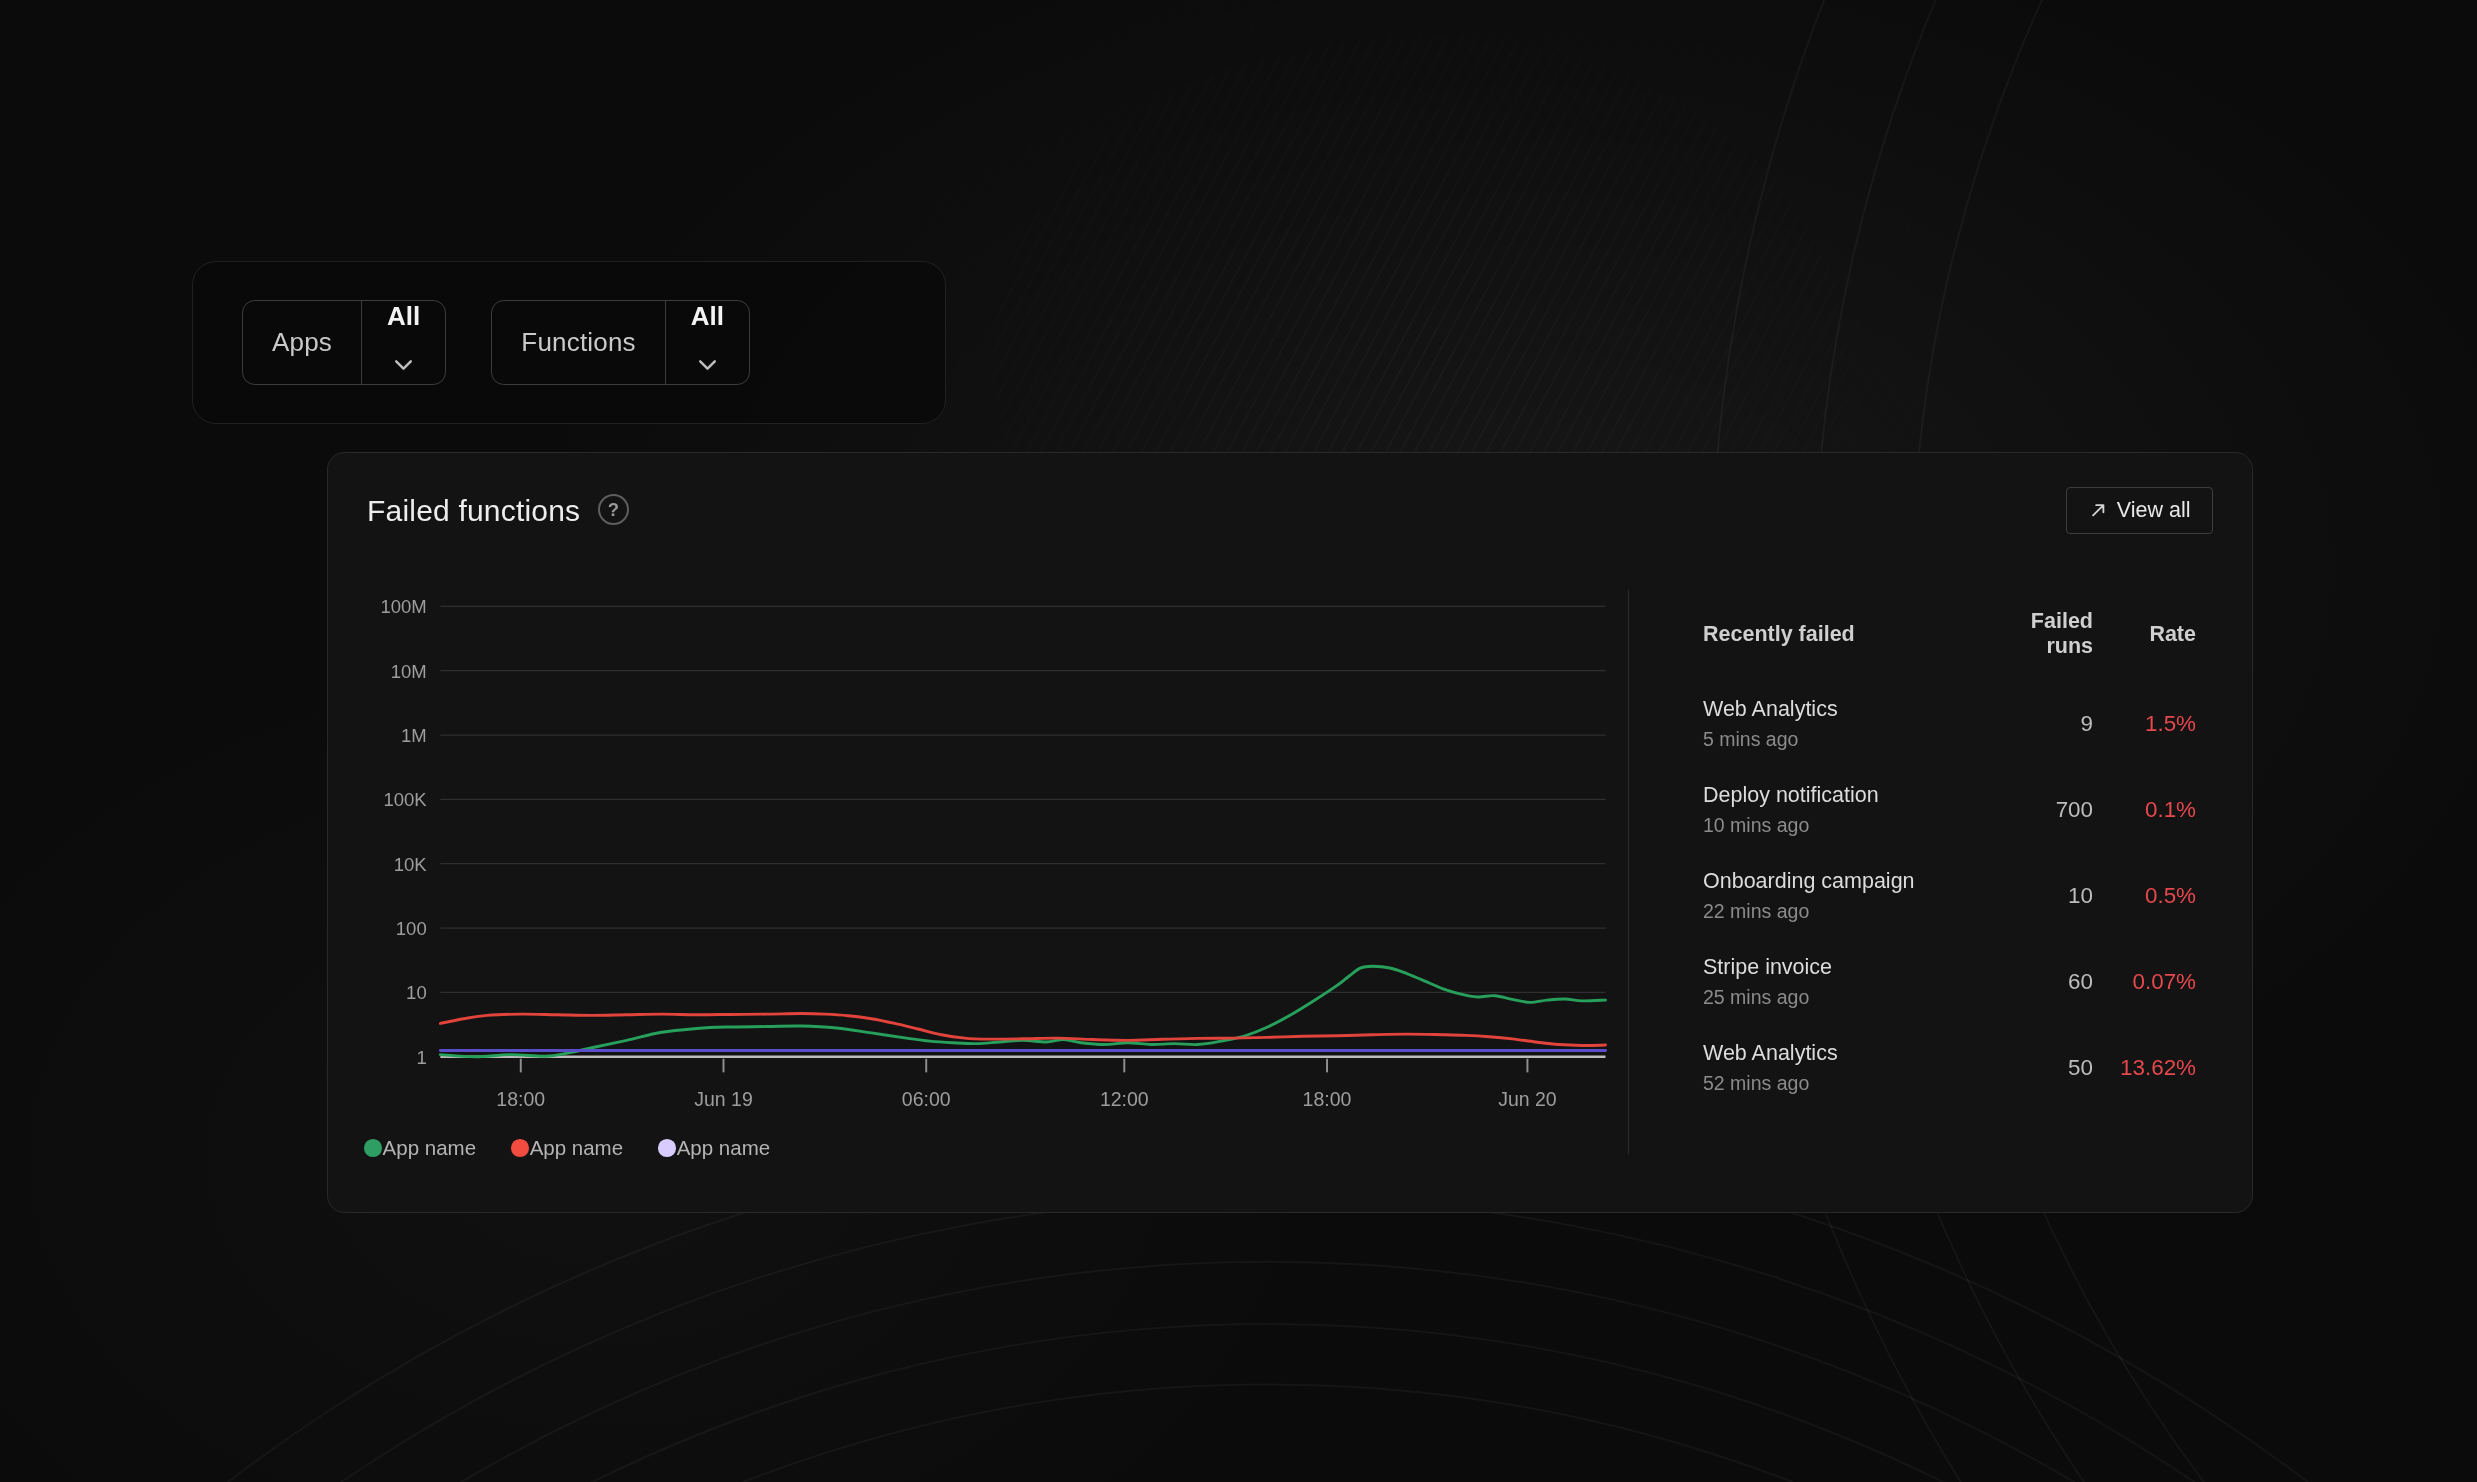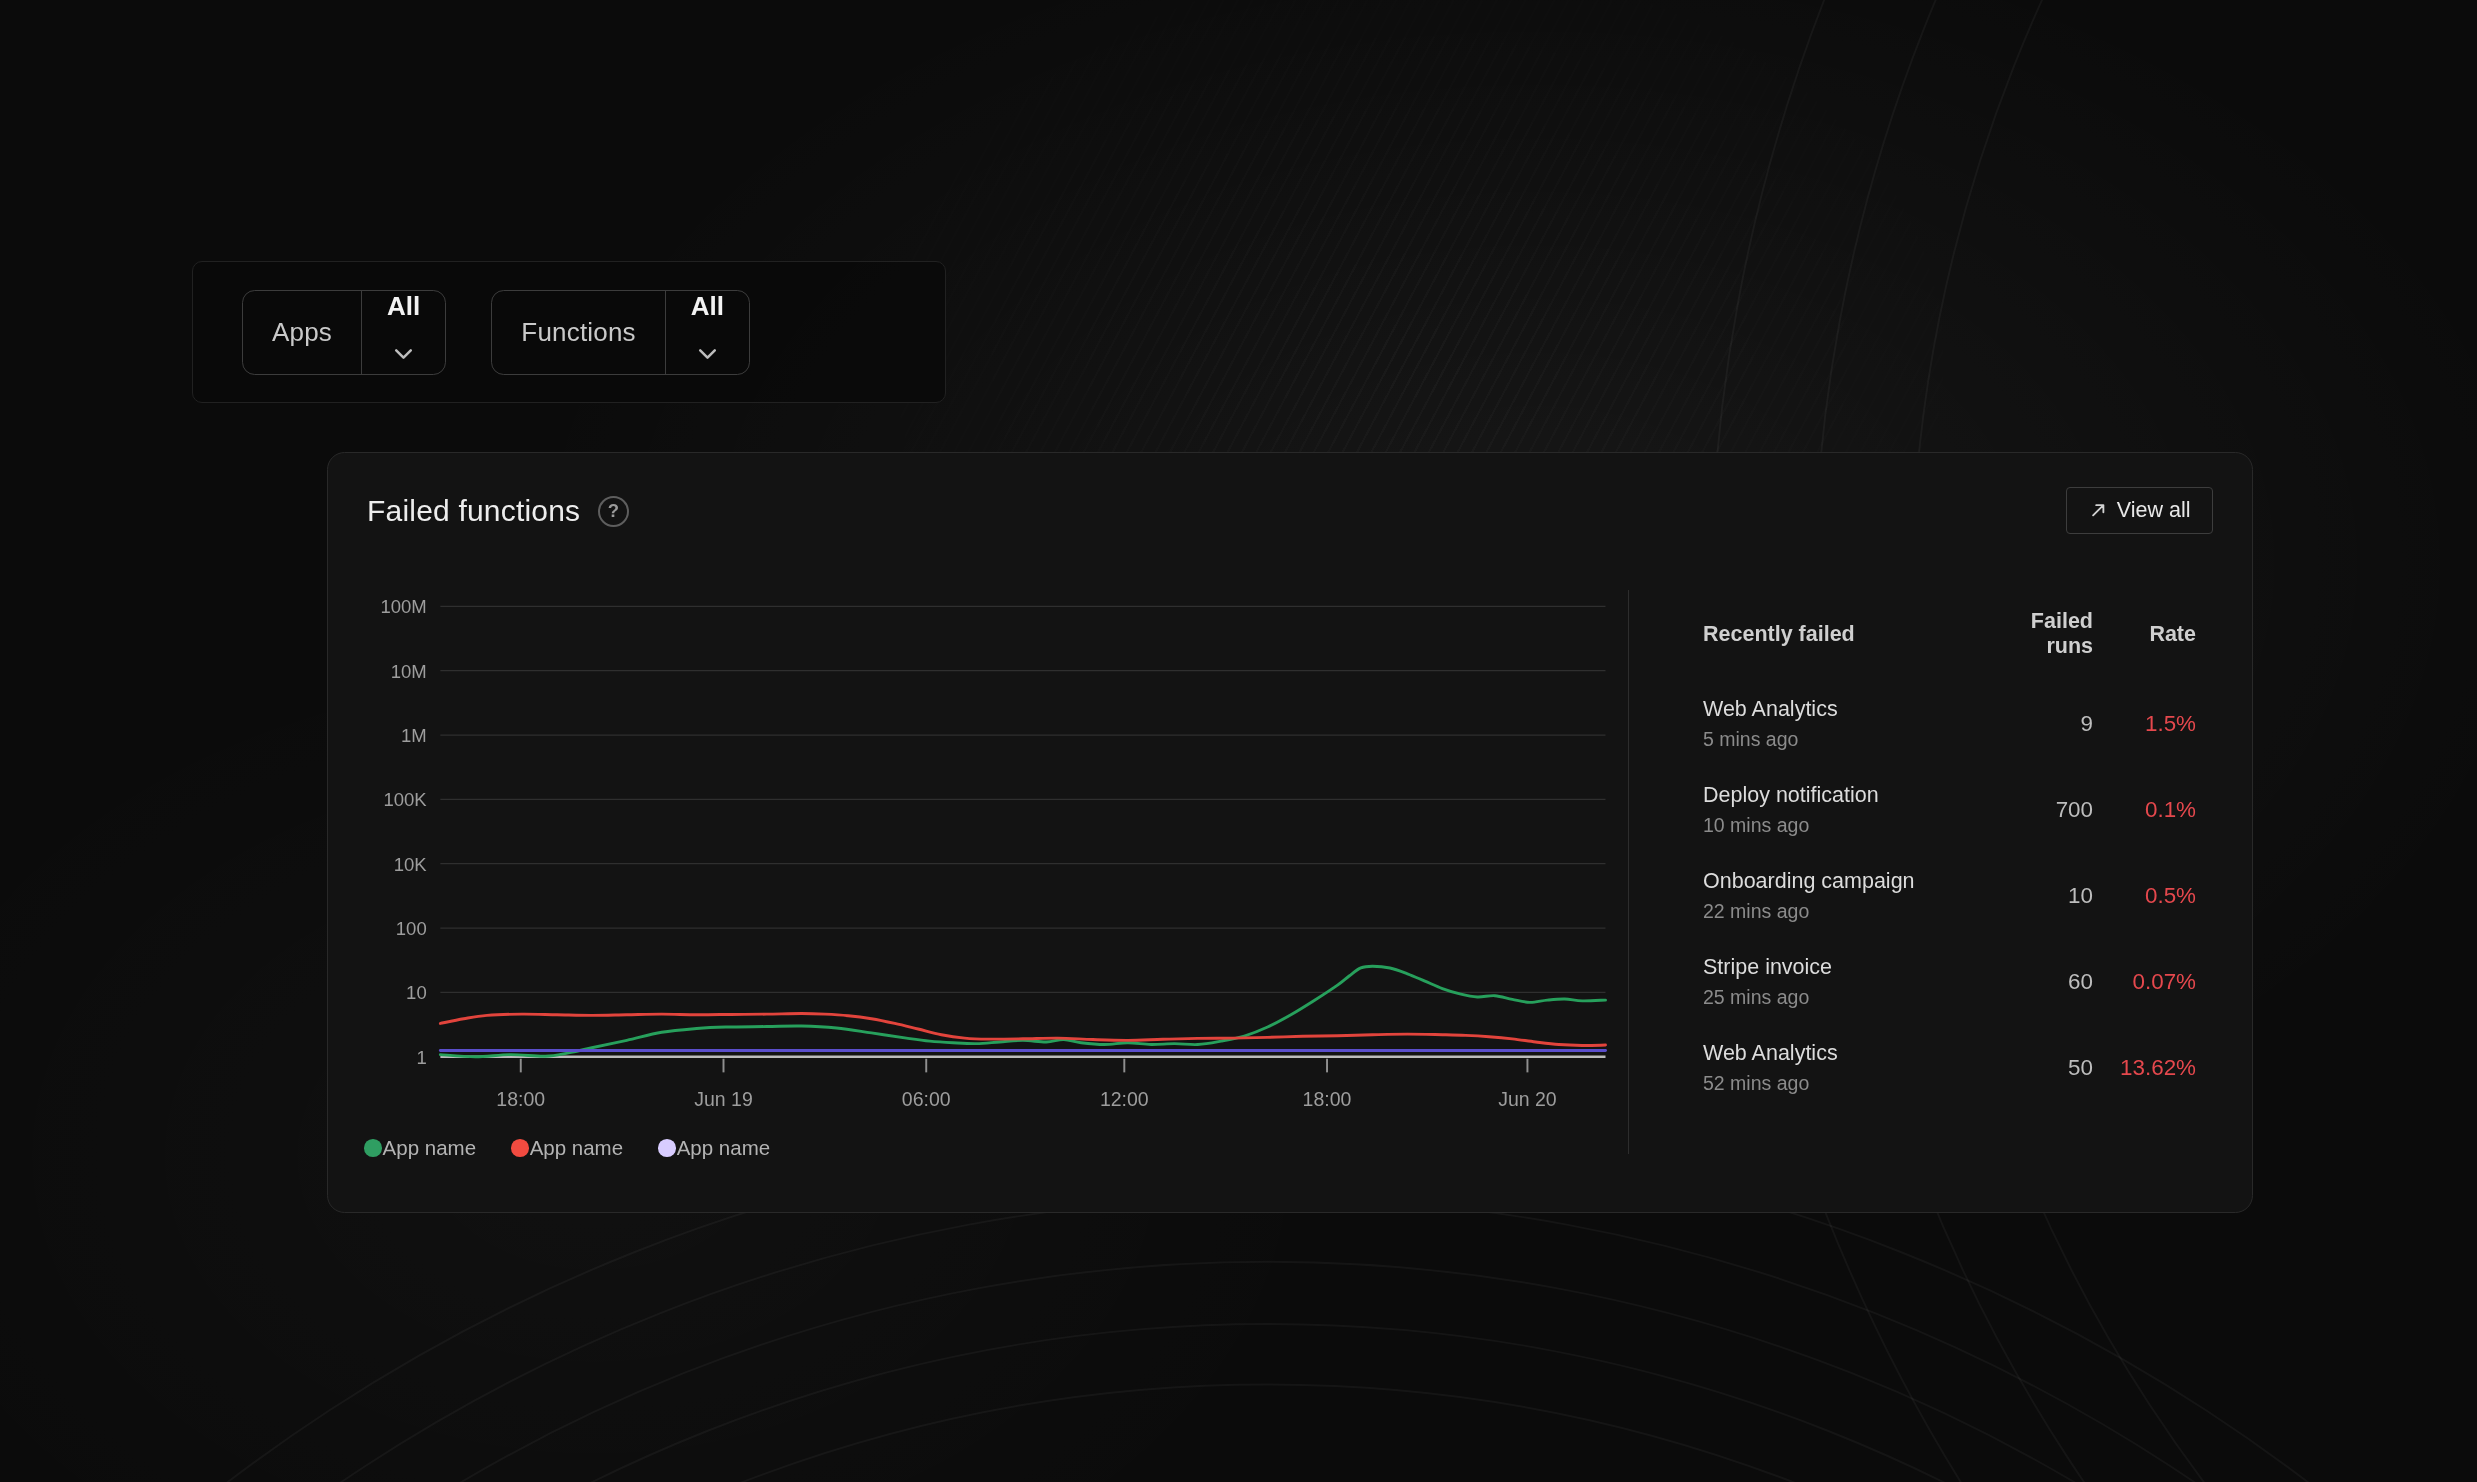--- a/index.html
+++ b/index.html
@@ -13,36 +13,36 @@
       radial-gradient(1268px 878px at 24% 78%, rgba(255,255,255,0.025), rgba(255,255,255,0) 60%);
   }
   .bg-hatch { position:absolute; left:293px; top:-254px; width:2048px; height:1463px;
     background:repeating-linear-gradient(118deg, rgba(255,255,255,0.028) 0 2px, transparent 2px 12.7px);
     -webkit-mask-image:radial-gradient(926px 702px at 55% 42%, #000 0%, transparent 72%);
     mask-image:radial-gradient(926px 702px at 55% 42%, #000 0%, transparent 72%);
   }
   .bg-arcs { position:absolute; inset:0; }
 
   
-  .filter-bar { position:absolute; left:192px; top:261px; width:754px; height:142px;
-    background:rgba(9,9,9,0.85); border:1px solid #212121; border-radius:10px;
+  .filter-bar { position:absolute; left:192px; top:261px; width:754px; height:163px;
+    background:rgba(9,9,9,0.85); border:1px solid #212121; border-radius:24px;
     display:flex; align-items:center; padding:0 49px; gap:45px; }
   .filter-group { height:85px; display:flex; align-items:stretch;
     border:1px solid #3c3c3c; border-radius:12.7px; cursor:pointer; }
   .filter-label { display:flex; align-items:center; padding:0 29px;
     font-size:26px; color:#c9c9c9; letter-spacing:0.2px; }
   .filter-sep { width:1px; background:#3c3c3c; }
   .filter-value { display:flex; align-items:center; gap:19.5px; padding:0 25px;flex-direction:column; }
   .filter-value .val { font-size:26px; font-weight:700; color:#f3f3f3; }
   .chev { width:25px; height:25px; display:block; }
 
   
   .card { position:absolute; left:327px; top:452px; width:1926px; height:761px;
     background:#131313; border:1px solid #292929; border-radius:17.6px; }
-  .card-title-row { position:absolute; left:39px; top:41px; display:flex; align-items:center; gap:17.6px; }
+  .card-title-row { position:absolute; left:39px; top:41px; display:flex; align-items:flex-start; gap:17.6px; }
   .card-title { font-size:30px; font-weight:500; color:#ededed; letter-spacing:0.2px; }
   .help-icon { width:31px; height:31px; border:2px solid #5e5e5e; border-radius:50%;
     display:flex; align-items:center; justify-content:center;
     font-size:18.5px; font-weight:700; color:#9a9a9a; cursor:pointer; }
   .view-all-btn { position:absolute; right:39px; top:34px; height:47px;
     display:flex; align-items:center; gap:8px; padding:0 21.5px;
     border:1px solid #3d3d3d; border-radius:4px; background:transparent;
     font-size:21.5px; color:#e8e8e8; font-family:inherit; cursor:pointer; }
   .view-all-btn svg { display:block; }
 

